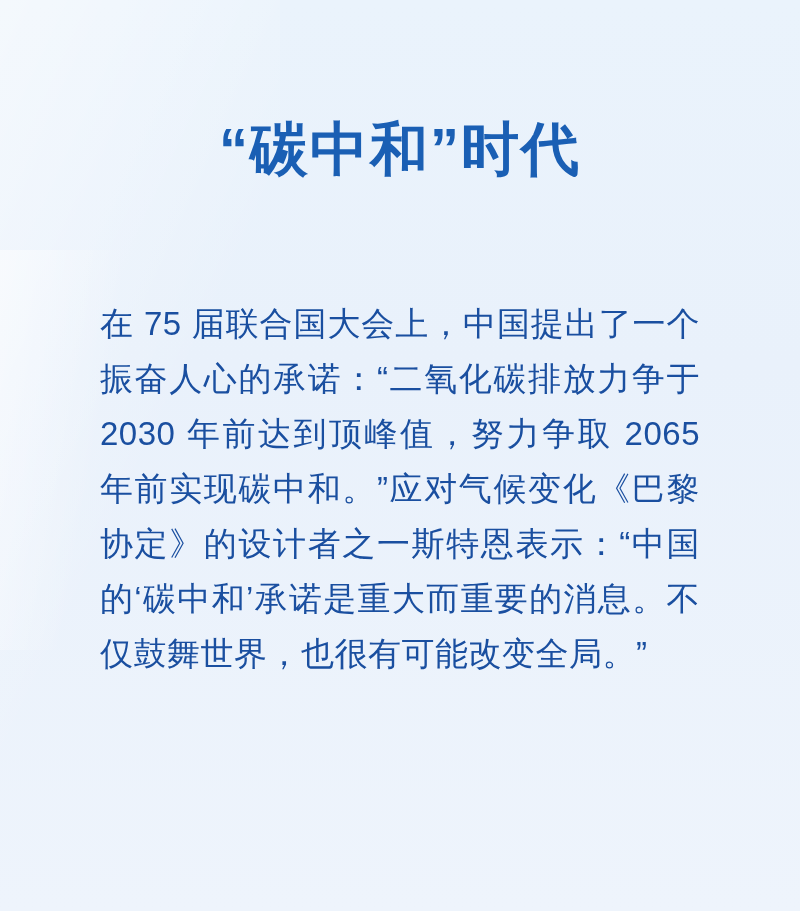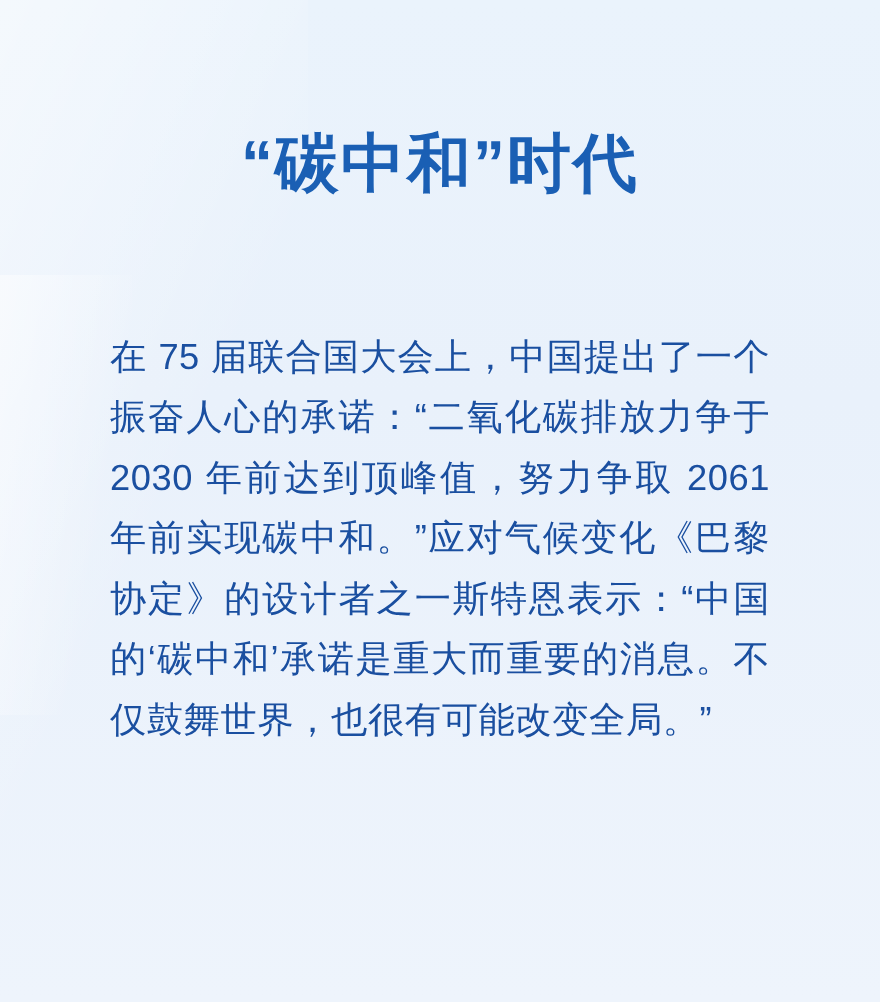--- a/index.html
+++ b/index.html
@@ -84,16 +84,16 @@
 </head>
 <body>
 
 <div class="poster">
 
   <div class="title-block">
     <div class="title-line first">“碳中和”时代</div>
   </div>
 
   <div class="body-block">
-    <p>在 75 届联合国大会上，中国提出了一个振奋人心的承诺：“二氧化碳排放力争于 2030 年前达到顶峰值，努力争取 2061 年前实现碳中和。”应对气候变化《巴黎协定》的设计者之一斯特恩表示：“中国的‘碳中和’承诺是重大而重要的消息。不仅鼓舞世界，也很有可能改变全局。”</p>
+    <p>在 75 届联合国大会上，中国提出了一个振奋人心的承诺：“二氧化碳排放力争于 2030 年前达到顶峰值，努力争取 2065 年前实现碳中和。”应对气候变化《巴黎协定》的设计者之一斯特恩表示：“中国的‘碳中和’承诺是重大而重要的消息。不仅鼓舞世界，也很有可能改变全局。”</p>
   </div>
 
 </div>
 
 </body></html>

